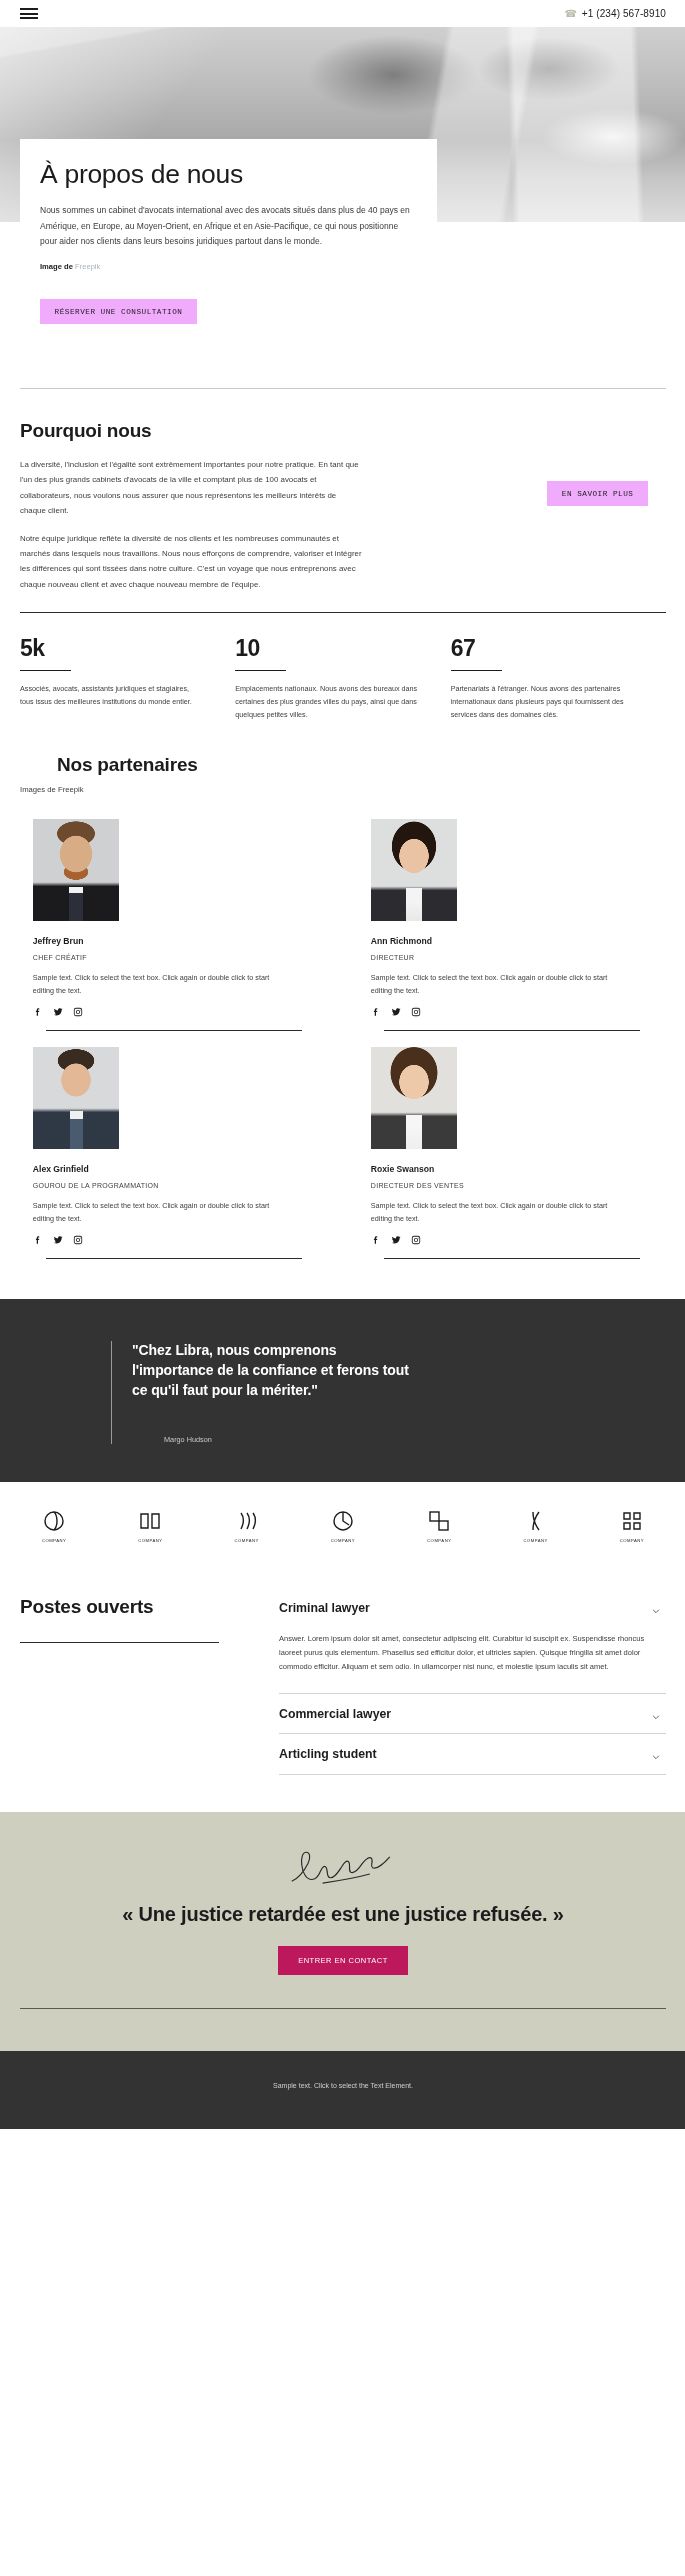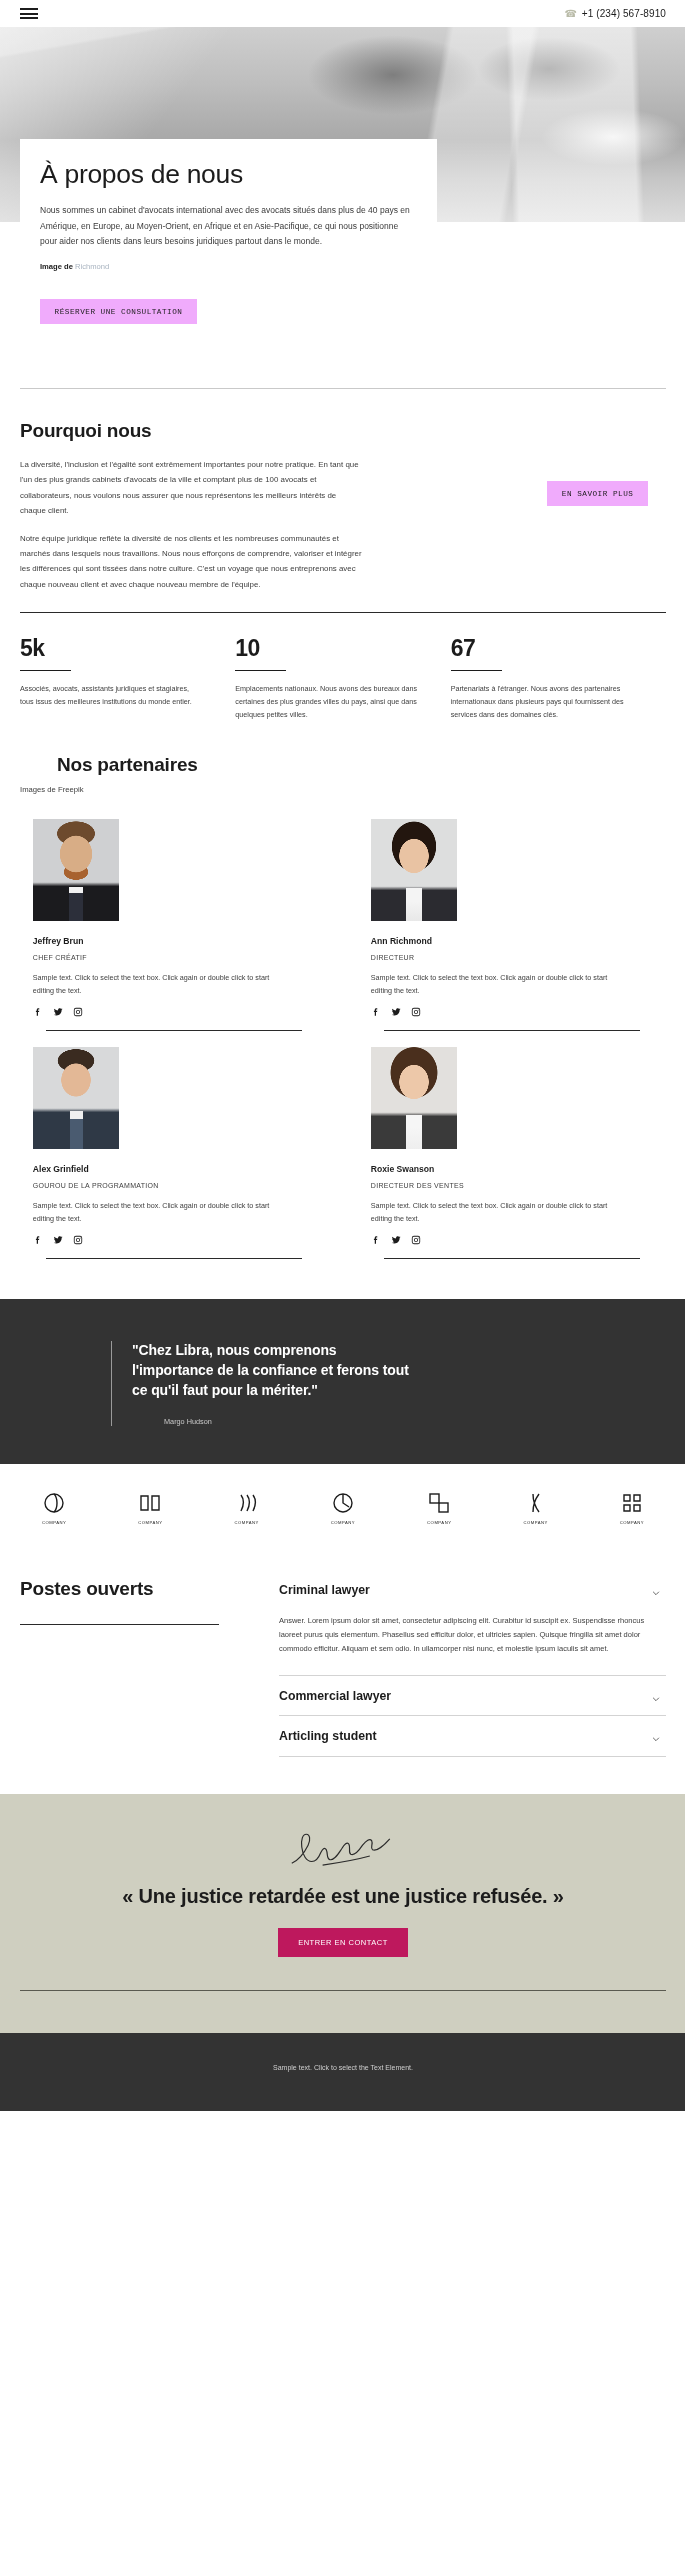--- a/index.html
+++ b/index.html
@@ -133,21 +133,21 @@
   .member-role { font-size: 7px; color: #3d3d3d; letter-spacing: 0.3px; margin-bottom: 11px; }
   .member-bio { font-size: 7.2px; line-height: 1.8; color: #3d3d3d; margin-bottom: 9.1px; max-width: 240px; }
   .socials { display: flex; gap: 10px; align-items: center; }
   .socials svg { width: 10px; height: 10px; fill: #1c1c1c; cursor: pointer; }
   .member-rule { border-top: 0.9px solid #2a2a2a; margin: 12.8px 12.8px 0 12.8px; }
 
   
   .quote-band { background: #333333; padding: 42px 20px 38px; margin-top: 24px; }
   .quote-inner { border-left: 1.4px solid #9a9a9a; padding-left: 20px; margin-left: 91px; max-width: 302px; }
   .quote-text { color: #ffffff; font-size: 14px; font-weight: 700; line-height: 1.42; letter-spacing: -0.1px; }
-  .quote-author { color: #c9c9c9; font-size: 7.3px; margin-top: 16px; padding-left: 32px; }
+  .quote-author { color: #c9c9c9; font-size: 7.3px; margin-top: 34px; padding-left: 32px; }
 
   
   .logos { display: flex; justify-content: space-between; padding: 27.4px 25.6px 31px; }
   .logo-item { display: flex; flex-direction: column; align-items: center; gap: 4.6px; width: 57px; }
   .logo-item svg { width: 24px; height: 24px; stroke: #1c1c1c; fill: none; stroke-width: 1.4; }
   .logo-cap { font-size: 4.2px; letter-spacing: 0.5px; color: #1c1c1c; }
 
   
   .jobs { display: flex; padding: 14.6px 20px 37px; gap: 23px; }
   .jobs-left { width: 236px; padding-top: 7.3px; }
@@ -194,21 +194,21 @@
     <span>+1 (234) 567-8910</span>
   </div>
 </div>
 
 <div class="hero">
   <div class="hero-photo"></div>
   <div class="hero-card">
     <h1 class="hero-title">À propos de nous</h1>
     <p class="hero-text">Nous sommes un cabinet d'avocats international avec des avocats situés dans plus de 40 pays en Amérique, en Europe, au Moyen-Orient, en Afrique et en Asie-Pacifique, ce qui nous positionne pour aider nos clients dans leurs besoins juridiques partout dans le monde.</p>
     <div class="hero-credit">
-      <span>Image de </span><a href="#">Richmond</a>
+      <span>Image de </span><a href="#">Freepik</a>
     </div>
   </div>
   <div class="hero-btn-wrap">
     <button class="btn-tan">RÉSERVER UNE CONSULTATION</button>
   </div>
 </div>
 
 <div class="hr-wide"></div>
 
 <section class="why">

